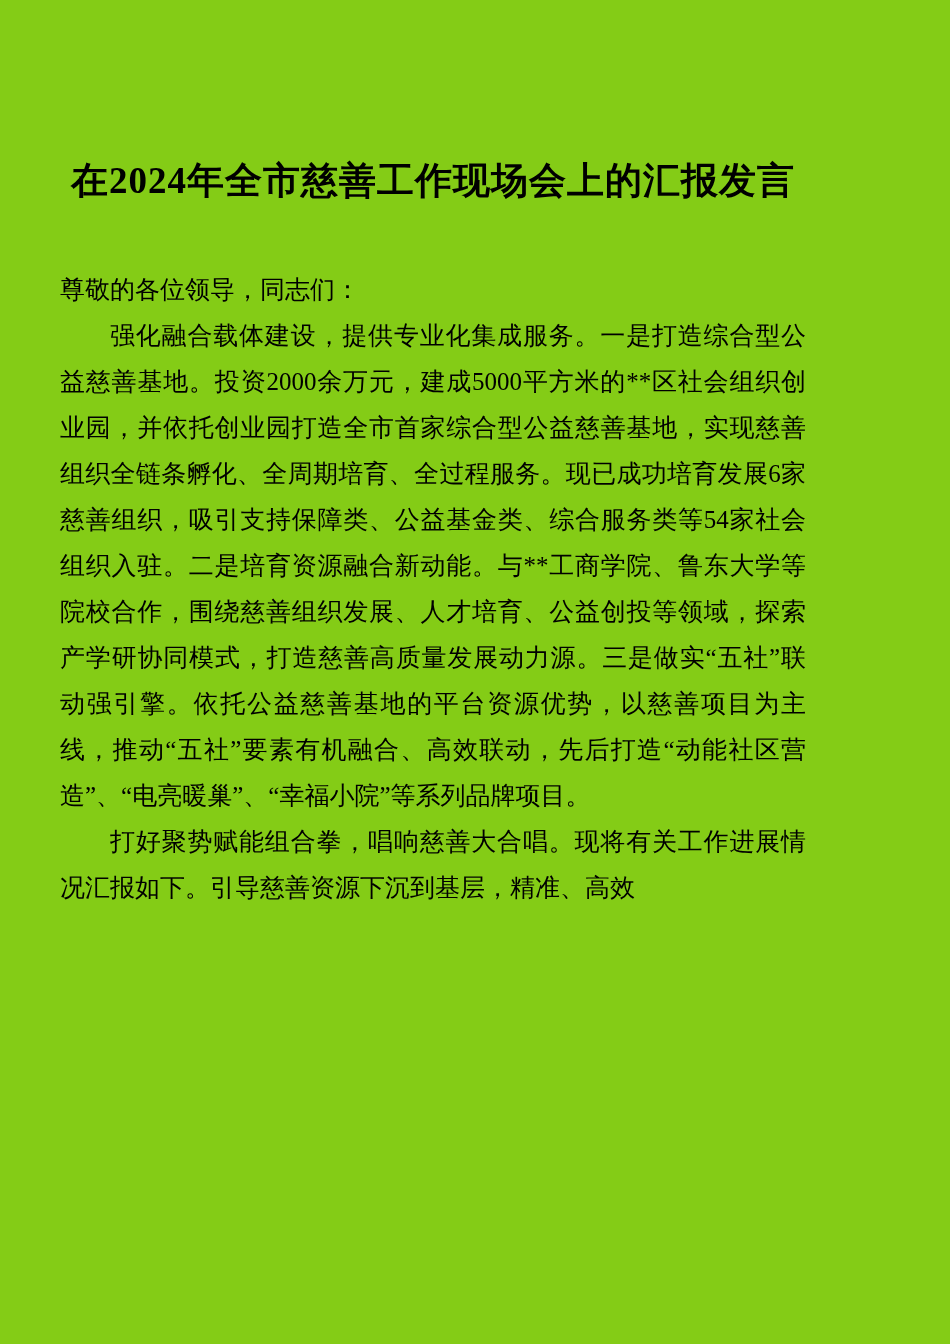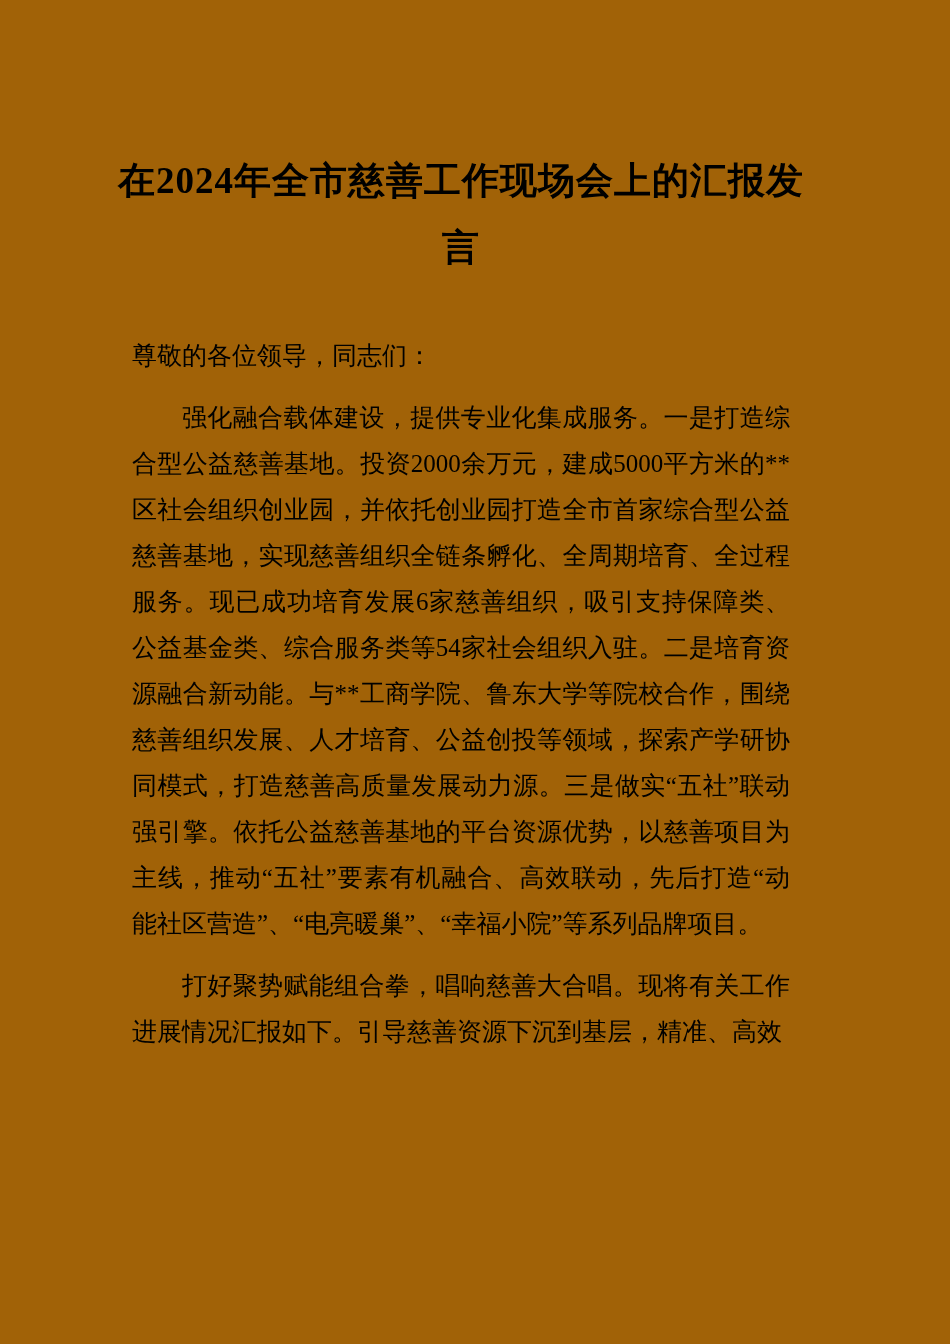--- a/index.html
+++ b/index.html
@@ -12,36 +12,36 @@
     width: 950px;
     height: 1344px;
     overflow: hidden;
     font-family: "Liberation Serif", "DejaVu Serif", serif;
     color: #000000;
   }
   .page {
     box-sizing: border-box;
     width: 950px;
     height: 1344px;
-    padding: 148px 144px 0 116px;
-    background: #a16207;
+    padding: 148px 144px 0 60px;
+    background: #84cc16;
   }
   .doc-title {
     font-size: 37px;
     font-weight: bold;
     text-align: center;
     line-height: 1.8;
     margin: 0 0 52px 0;
     letter-spacing: 1px;
   }
   .doc-body p {
     font-size: 25px;
     line-height: 1.84;
     text-align: justify;
-    margin: 16px;
+    margin: 0;
     word-break: break-all;
   }
   .doc-body p.indent {
     text-indent: 2em;
   }
 </style>
 </head>
 <body>
 
 <div class="page">

